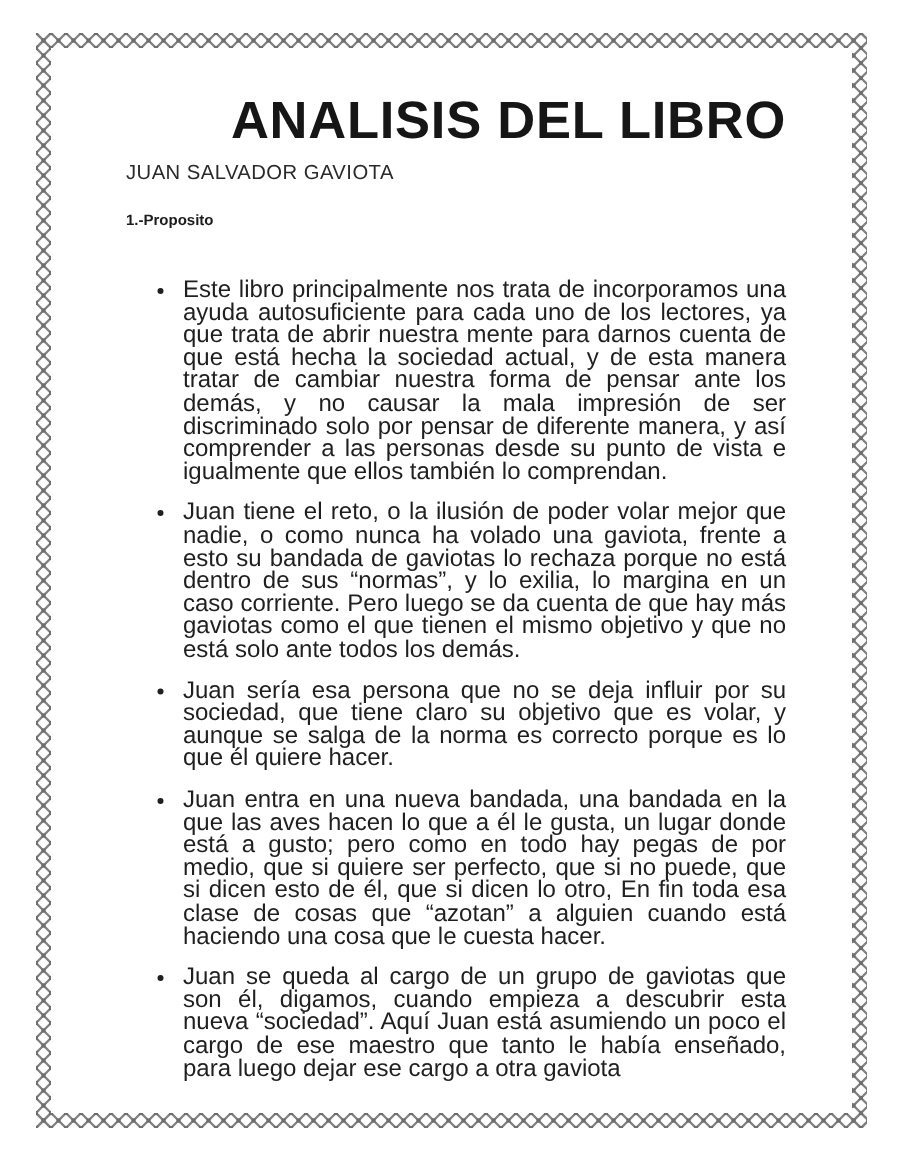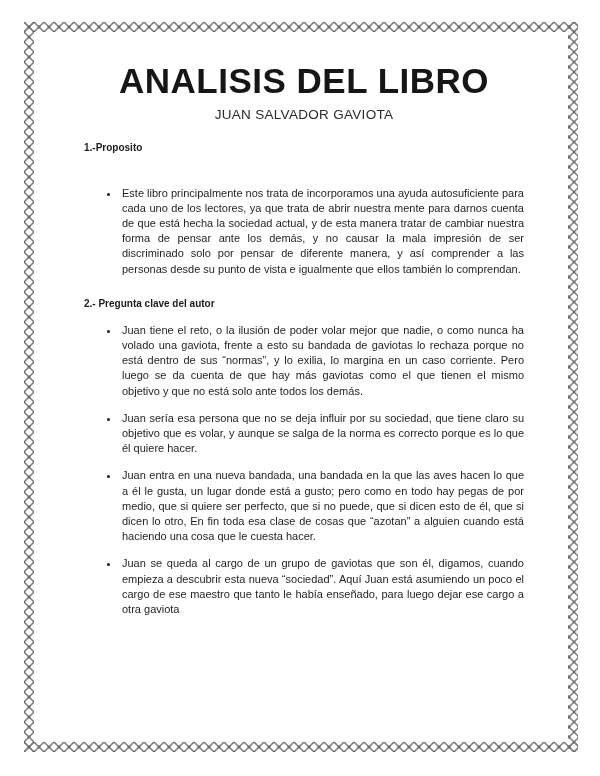--- a/index.html
+++ b/index.html
@@ -27,30 +27,29 @@
     position: absolute;
     left: 84px;
     top: 62px;
     width: 440px;
   }
   .title {
     margin: 0;
     font-size: 35px;
     font-weight: bold;
     line-height: 1.1;
-    text-align: center;
+    text-align: right;
     color: #161616;
     letter-spacing: 0.5px;
     white-space: nowrap;
   }
   .subtitle {
     margin-top: 5px;
     font-size: 13.5px;
     line-height: 17px;
-    text-align: center;
     color: #2a2a2a;
     letter-spacing: 0.3px;
   }
   .section h2 {
     margin: 20px 0 12px 0;
     font-size: 10px;
     line-height: 14px;
     font-weight: bold;
     color: #1c1c1c;
   }
@@ -58,21 +57,21 @@
     margin-top: 18px;
   }
   .bullets {
     margin: 0;
     padding-left: 36px;
   }
   #sections .section:first-child .bullets {
     margin-top: 31px;
   }
   .bullets li {
-    font-size: 11px;
+    font-size: 16px;
     line-height: 15.2px;
     text-align: justify;
     margin-bottom: 12px;
     padding-left: 2px;
   }
 </style>
 </head>
 <body style="color: rgb(31, 31, 31); background: rgb(255, 255, 255);">
 
 <svg class="border-frame" viewBox="0 0 554 730" xmlns="http://www.w3.org/2000/svg">
@@ -97,21 +96,20 @@
   <div class="subtitle">JUAN SALVADOR GAVIOTA</div>
   <div id="sections">
   <section class="section">
     <h2>1.-Proposito</h2>
     <ul class="bullets">
           <li>Este libro principalmente nos trata de incorporamos una ayuda autosuficiente para cada uno de los lectores, ya que trata de abrir nuestra mente para darnos cuenta de que está hecha la sociedad actual, y de esta manera tratar de cambiar nuestra forma de pensar ante los demás, y no causar la mala impresión de ser discriminado solo por pensar de diferente manera, y así comprender a las personas desde su punto de vista e igualmente que ellos también lo comprendan.</li>
         </ul>
   </section>
 
   <section class="section">
-    <h2>2.- Pregunta clave del autor</h2>
   </section>
 
   <section class="section">
     <ul class="bullets">
           <li>Juan tiene el reto, o la ilusión de poder volar mejor que nadie, o como nunca ha volado una gaviota, frente a esto su bandada de gaviotas lo rechaza porque no está dentro de sus “normas”, y lo exilia, lo margina en un caso corriente. Pero luego se da cuenta de que hay más gaviotas como el que tienen el mismo objetivo y que no está solo ante todos los demás.</li>
           <li>Juan sería esa persona que no se deja influir por su sociedad, que tiene claro su objetivo que es volar, y aunque se salga de la norma es correcto porque es lo que él quiere hacer.</li>
           <li>Juan entra en una nueva bandada, una bandada en la que las aves hacen lo que a él le gusta, un lugar donde está a gusto; pero como en todo hay pegas de por medio, que si quiere ser perfecto, que si no puede, que si dicen esto de él, que si dicen lo otro, En fin toda esa clase de cosas que “azotan” a alguien cuando está haciendo una cosa que le cuesta hacer.</li>
           <li>Juan se queda al cargo de un grupo de gaviotas que son él, digamos, cuando empieza a descubrir esta nueva “sociedad”. Aquí Juan está asumiendo un poco el cargo de ese maestro que tanto le había enseñado, para luego dejar ese cargo a otra gaviota</li>
         </ul>
   </section>

